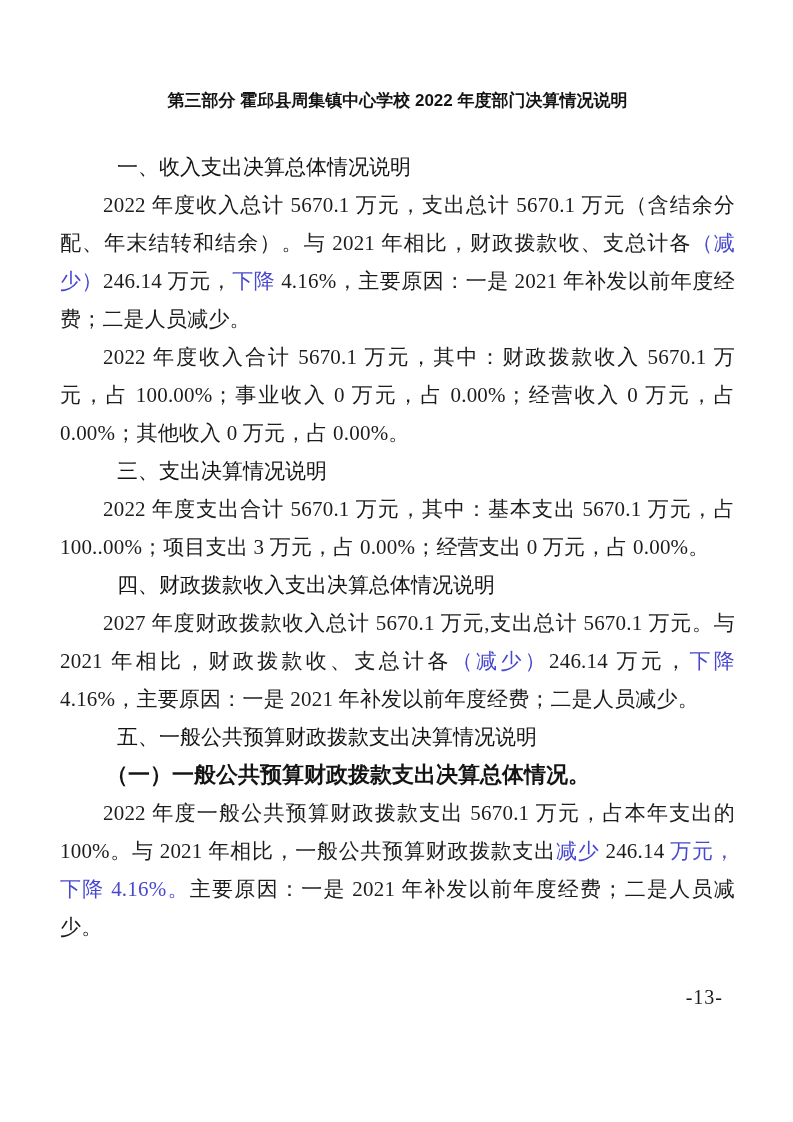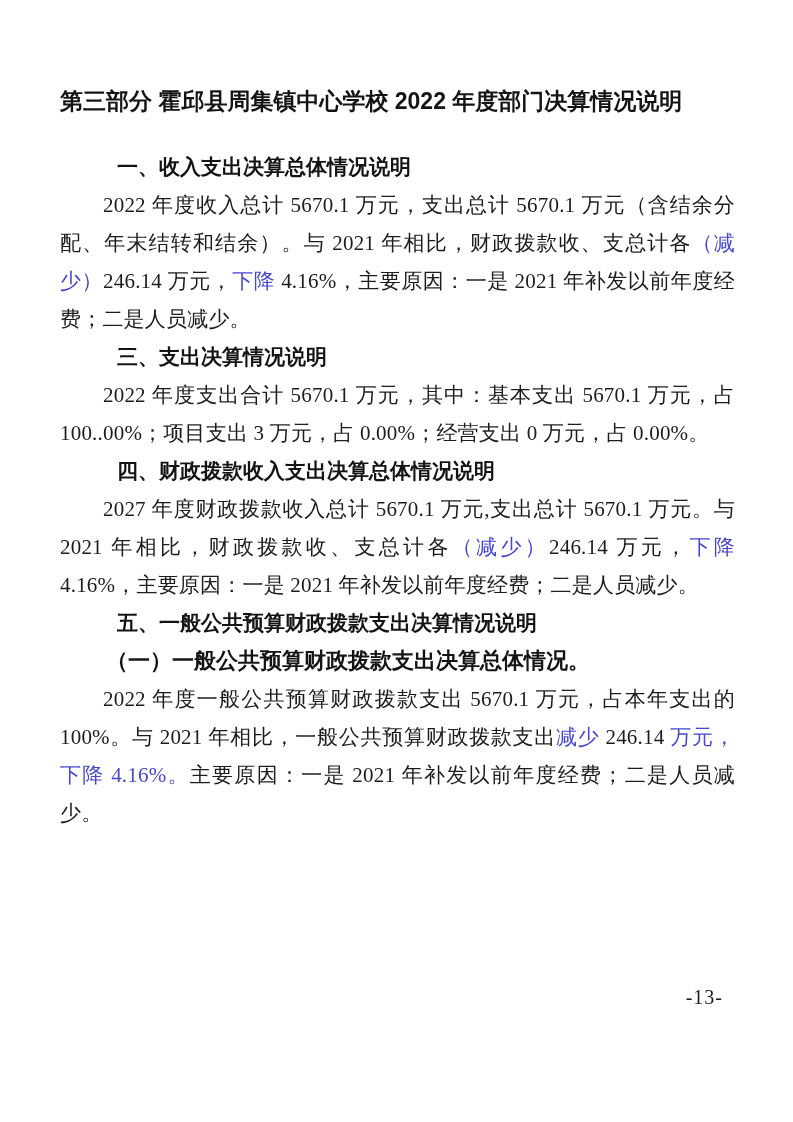--- a/index.html
+++ b/index.html
@@ -15,31 +15,31 @@
     height: 1122px;
     background: #ffffff;
     padding: 86px 58px 0 60px;
     overflow: hidden;
     font-family: "Liberation Serif", "DejaVu Serif", serif;
     color: var(--text);
   }
   .doc-title {
     margin: 0 0 32px 0;
     font-family: "Liberation Sans", "DejaVu Sans", sans-serif;
-    font-size: 23px;
+    font-size: 17px;
     line-height: 30px;
     font-weight: bold;
-    text-align: left;
+    text-align: center;
     color: var(--heading);
     white-space: nowrap;
   }
   .sec-heading {
     font-family: "Liberation Sans", "DejaVu Sans", sans-serif;
     font-size: 21px;
-    font-weight: bold;
+    font-weight: normal;
     line-height: 38px;
     padding-left: 57px;
     color: var(--heading);
   }
   .sub-heading {
     font-size: 22px;
     font-weight: bold;
     line-height: 38px;
     padding-left: 46px;
     color: var(--heading);
@@ -65,20 +65,21 @@
   }
 </style>
 </head>
 <body>
 
 <div class="page">
   <h1 class="doc-title">第三部分 霍邱县周集镇中心学校 2022 年度部门决算情况说明</h1>
   <div>
       <div class="sec-heading">一、收入支出决算总体情况说明</div>
       <p class="para"><span class="">2022 年度收入总计 5670.1 万元，支出总计 5670.1 万元（含结余分配、年末结转和结余）。与 2021 年相比，财政拨款收、支总计各</span><span class="accent">（减少）</span><span class="">246.14 万元，</span><span class="accent">下降</span><span class=""> 4.16%，主要原因：一是 2021 年补发以前年度经费；二是人员减少。</span></p>
+      <p class="para"><span class="">2022 年度收入合计 5670.1 万元，其中：财政拨款收入 5670.1 万元，占 100.00%；事业收入 0 万元，占 0.00%；经营收入 0 万元，占 0.00%；其他收入 0 万元，占 0.00%。</span></p>
       <div class="sec-heading">三、支出决算情况说明</div>
       <p class="para"><span class="">2022 年度支出合计 5670.1 万元，其中：基本支出 5670.1 万元，占 100..00%；项目支出 3 万元，占 0.00%；经营支出 0 万元，占 0.00%。</span></p>
       <div class="sec-heading">四、财政拨款收入支出决算总体情况说明</div>
       <p class="para"><span class="">2027 年度财政拨款收入总计 5670.1 万元,支出总计 5670.1 万元。与 2021 年相比，财政拨款收、支总计各</span><span class="accent">（减少）</span><span class="">246.14 万元，</span><span class="accent">下降</span><span class=""> 4.16%，主要原因：一是 2021 年补发以前年度经费；二是人员减少。</span></p>
       <div class="sec-heading">五、一般公共预算财政拨款支出决算情况说明</div>
       <div class="sub-heading">（一）一般公共预算财政拨款支出决算总体情况。</div>
       <p class="para"><span class="">2022 年度一般公共预算财政拨款支出 5670.1 万元，占本年支出的 100%。与 2021 年相比，一般公共预算财政拨款支出</span><span class="accent">减少</span><span class=""> 246.14 </span><span class="accent">万元，下降 4.16%。</span><span class="">主要原因：一是 2021 年补发以前年度经费；二是人员减少。</span></p>
     </div>
   <div class="page-number">-13-</div>
 </div>

